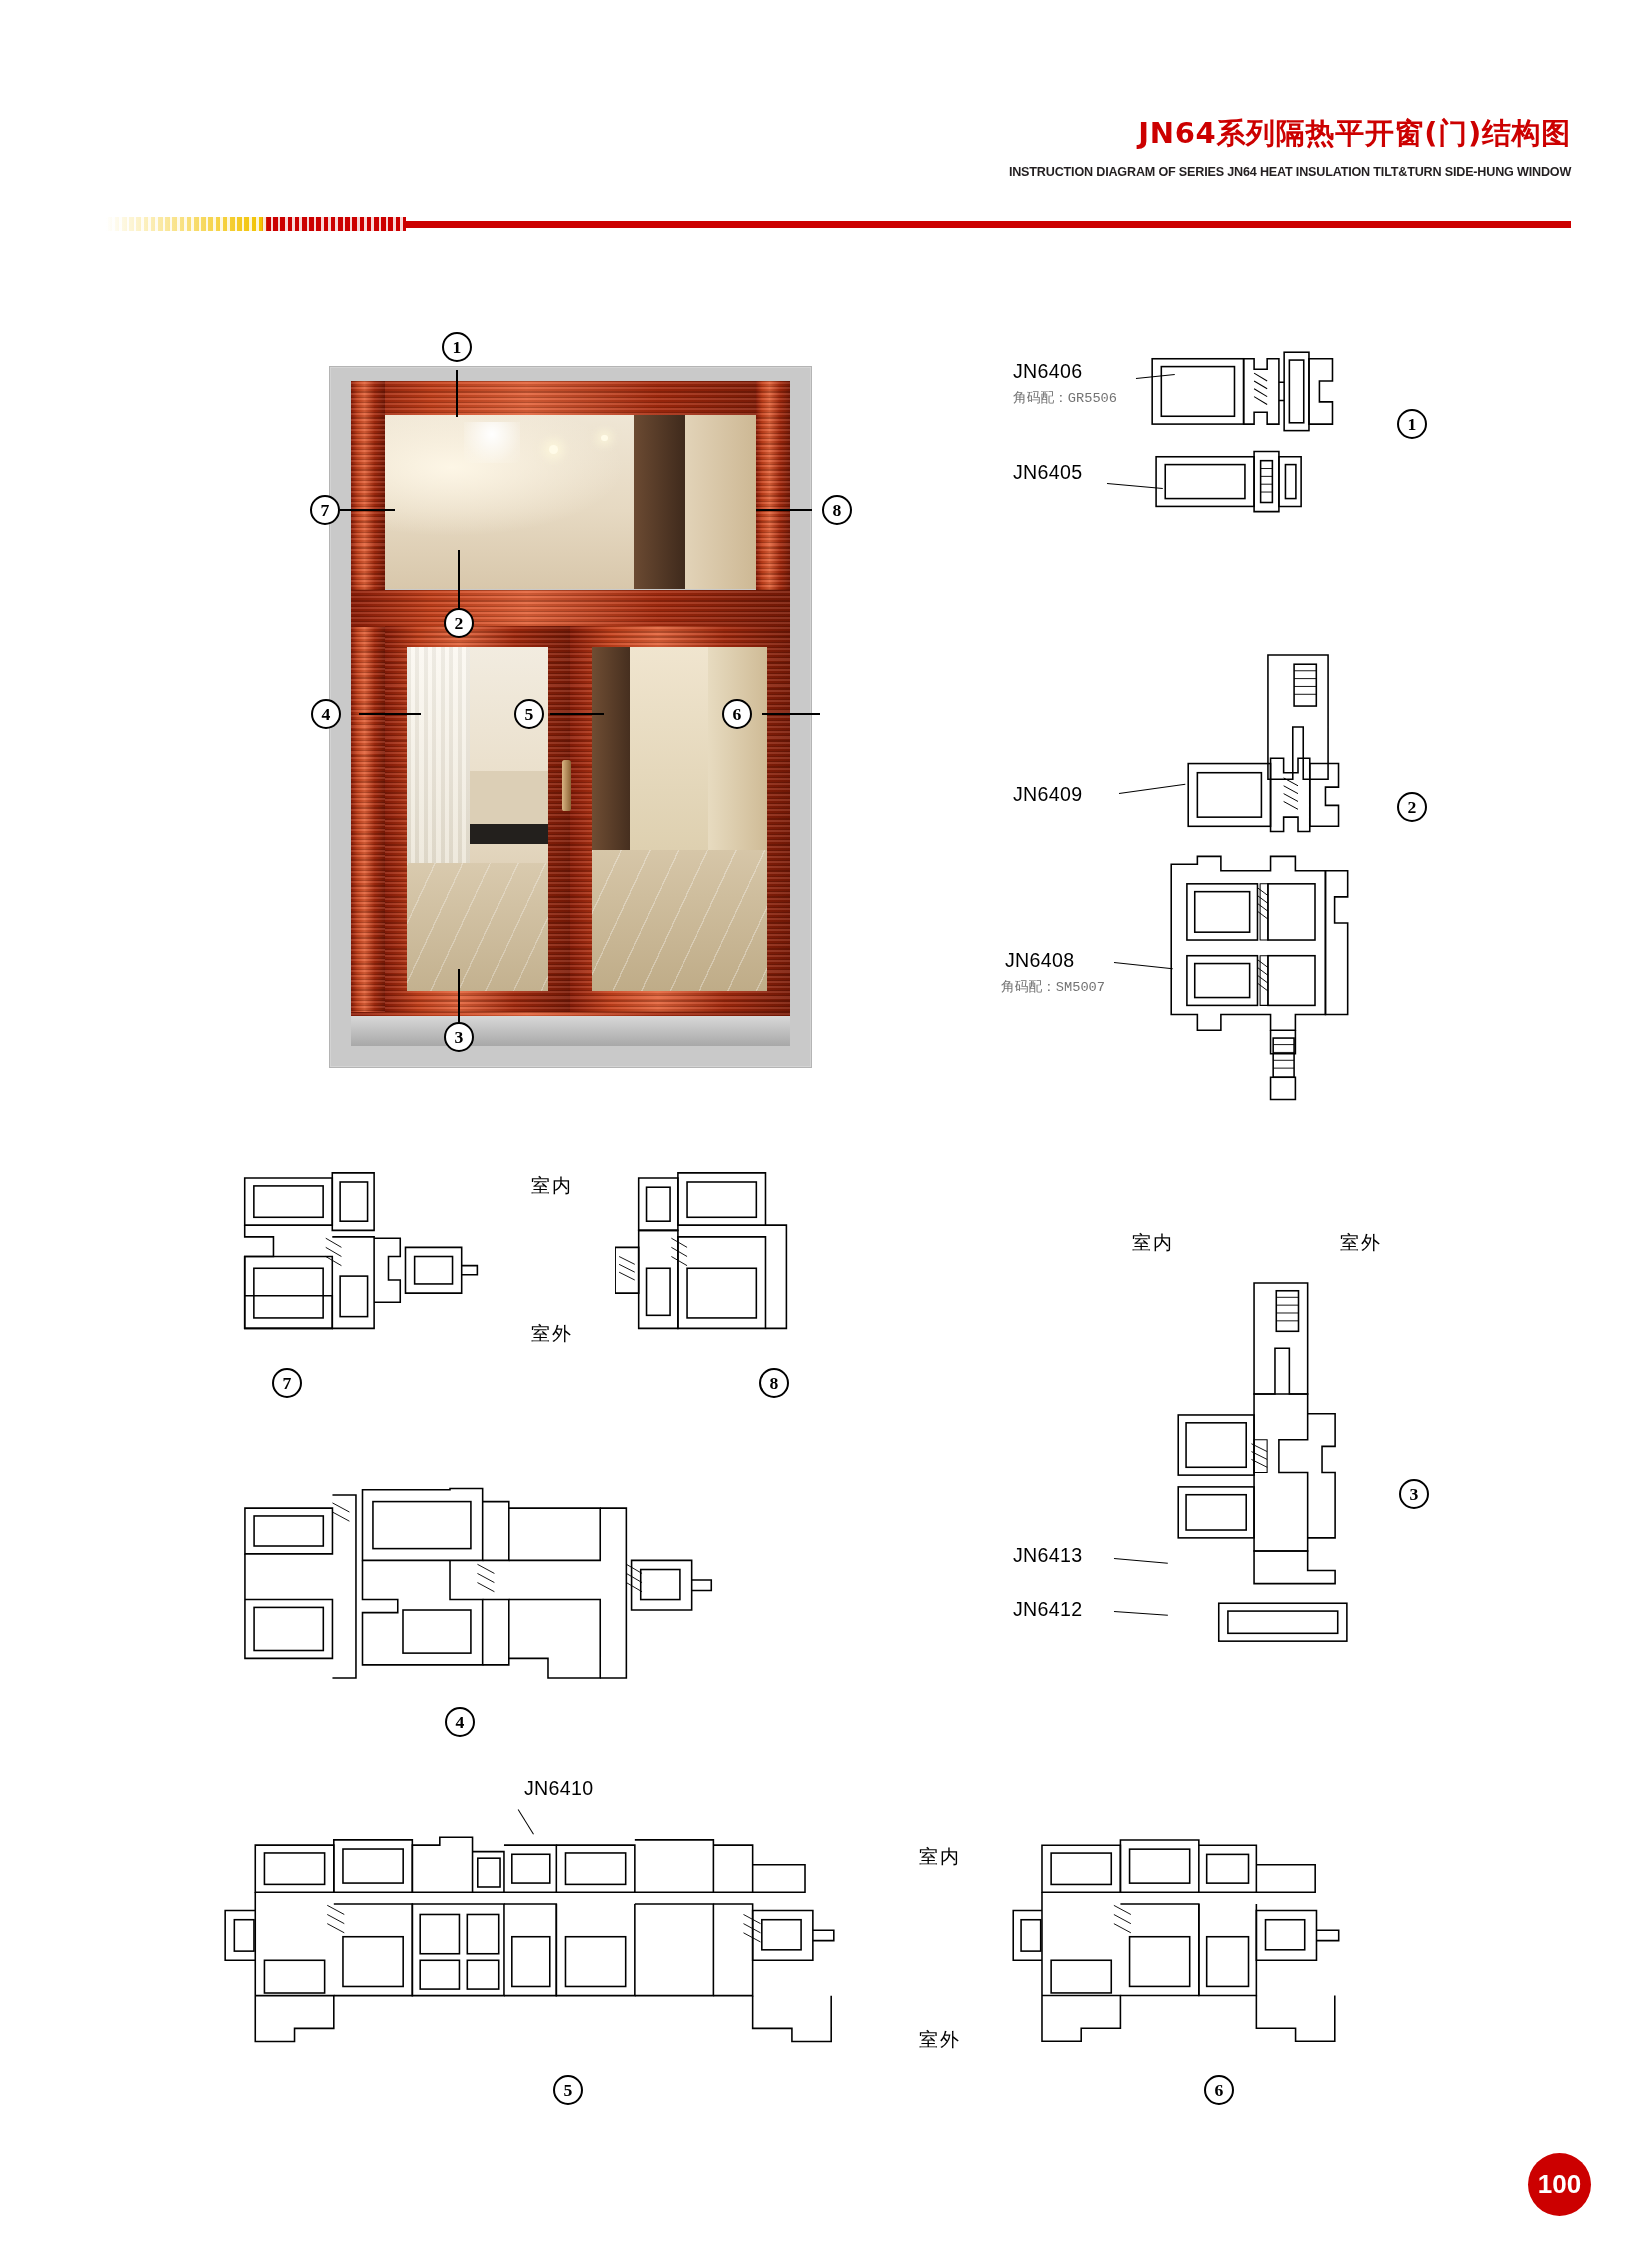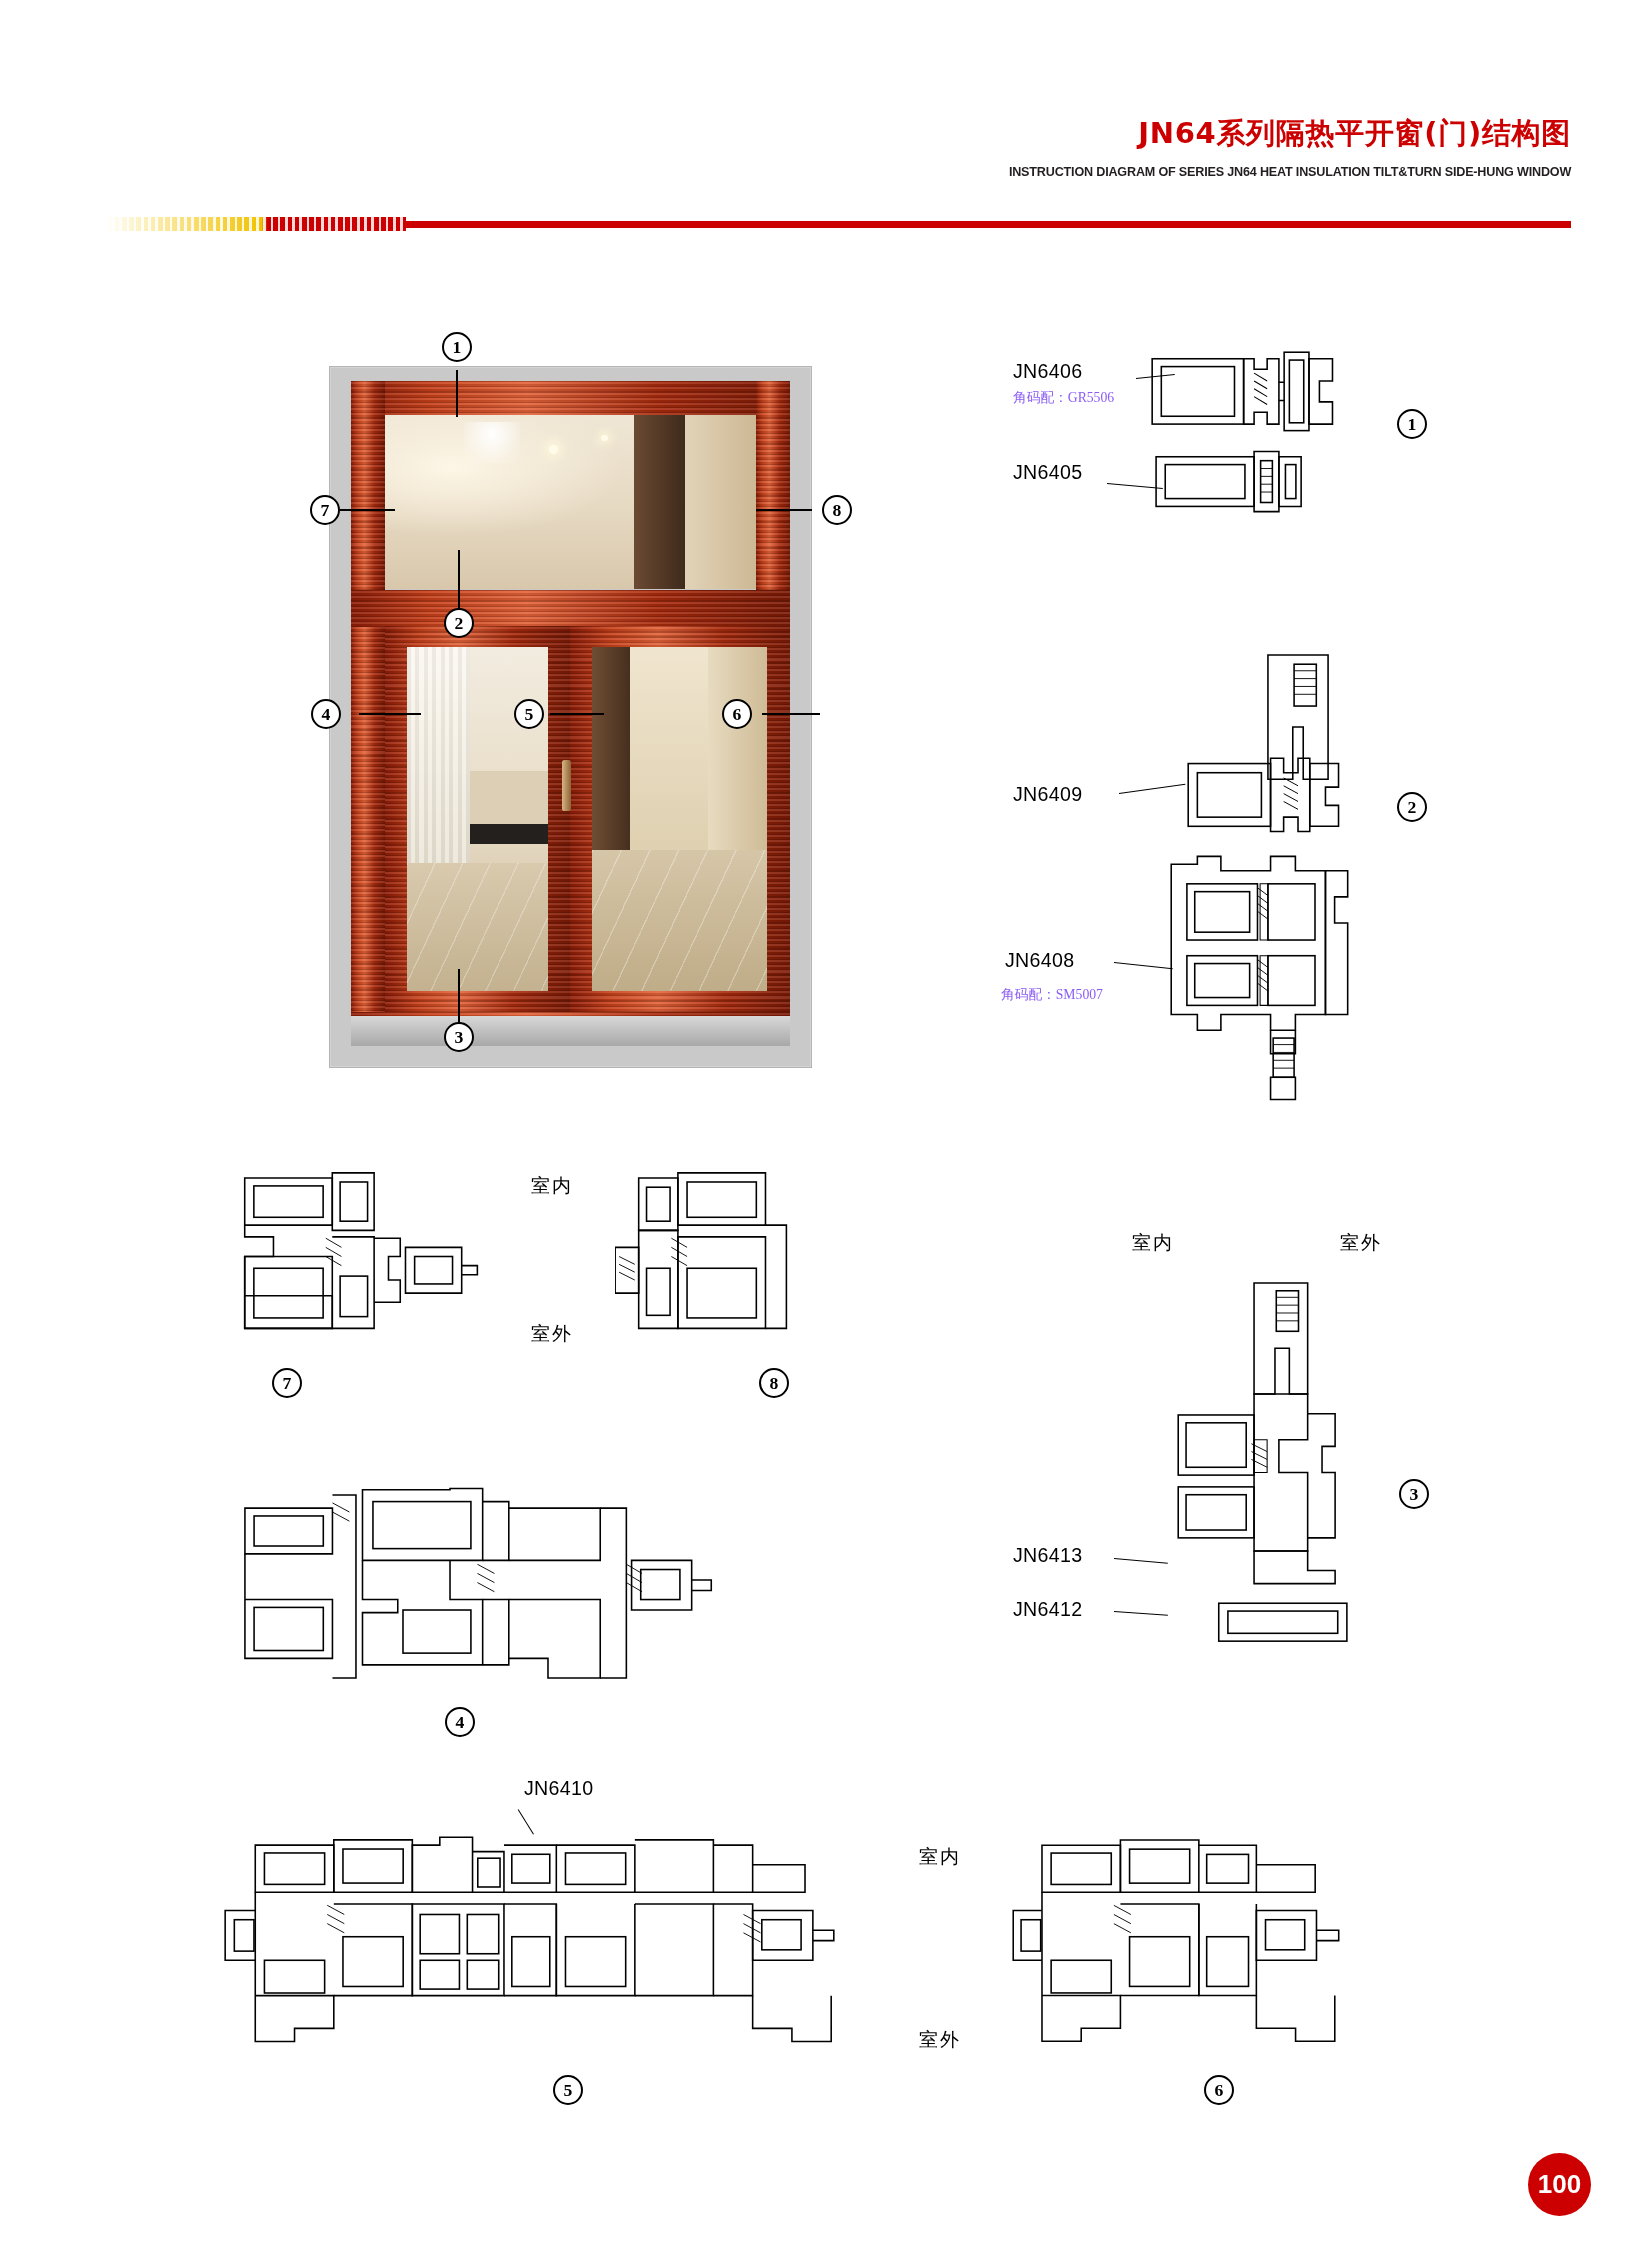--- a/index.html
+++ b/index.html
@@ -100,22 +100,22 @@
     position: absolute;
     font-size: 19.6px;
     color: #000;
     font-family: "Liberation Sans", sans-serif;
     white-space: nowrap;
     letter-spacing: 0.3px;
   }
   .lbl-sub {
     position: absolute;
     font-size: 13.7px;
-    color: #8b5cf6;
-    font-family: Liberation Serif, serif;
+    color: #737373;
+    font-family: Liberation Mono, monospace;
     white-space: nowrap;
   }
   .cnlbl {
     position: absolute;
     font-size: 19px;
     color: #000;
     font-family: "DejaVu Sans", sans-serif;
     white-space: nowrap;
     letter-spacing: 2px;
   }
@@ -312,21 +312,21 @@
       <rect x="216" y="596" width="32" height="60"></rect>
       <path d="M216 606 L248 606 M216 618 L248 618 M216 630 L248 630 M216 642 L248 642" stroke-width="1.4"></path>
       <path d="M212 656 L250 656 L250 690 L212 690 Z"></path>
     </g>
   </svg>
 </div>
 <div class="lbl" style="left:1013px; top:783px;">JN6409</div>
 <div class="leader" style="left:1119px; top:793px; width:67px; height:1.3px; transform:rotate(-8deg); transform-origin:left center;"></div>
 
 <div class="lbl" style="left:1005px; top:949px;">JN6408</div>
-<div class="lbl-sub" style="left:1001px; top:978px;margin-top:8px;">角码配：SM5007</div>
+<div class="lbl-sub" style="left:1001px; top:978px;">角码配：SM5007</div>
 <div class="leader" style="left:1114px; top:962px; width:59px; height:1.3px; transform:rotate(6deg); transform-origin:left center;"></div>
 
 <div class="callout" style="left:1397px; top:792px;">2</div>
 
 <div class="cnlbl" style="left:1132px; top:1230px;">室内</div>
 <div class="cnlbl" style="left:1340px; top:1230px;">室外</div>
 
 <div class="drawing" style="left:1139px; top:1276px;">
   <svg width="353" height="393" viewBox="0 0 540 600">
     <g fill="none" stroke="#000" stroke-width="2.4">

